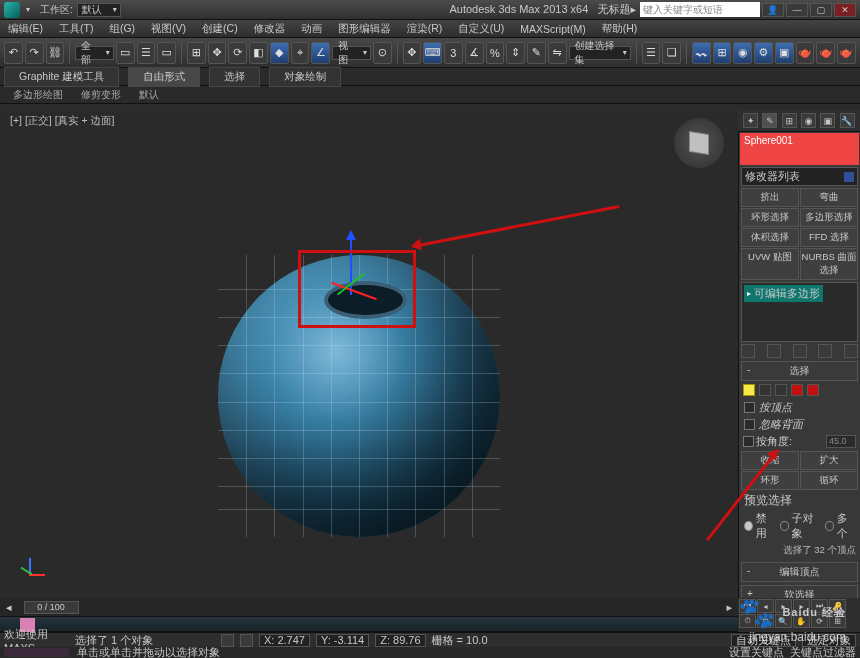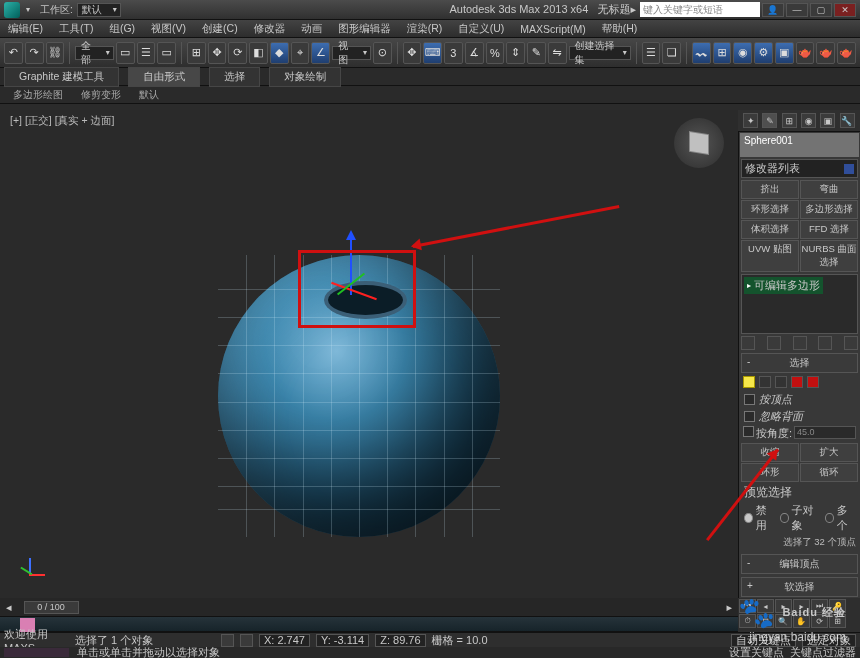--- a/index.html
+++ b/index.html
@@ -46,42 +46,42 @@
   .worldaxis{position:absolute;left:16px;bottom:10px;width:30px;height:30px;}
   .worldaxis .z{position:absolute;left:13px;top:0;width:1.5px;height:16px;background:#3d70ff;}
   .worldaxis .x{position:absolute;left:13px;top:16px;width:16px;height:1.5px;background:#ff3030;}
   .worldaxis .y{position:absolute;left:4px;top:12px;width:13px;height:1.5px;background:#30c030;transform:rotate(32deg);}
   .viewcube{position:absolute;right:14px;top:8px;width:50px;height:50px;border-radius:50%;background:radial-gradient(#555,#2d2d2d);display:flex;align-items:center;justify-content:center;}
   .viewcube .cube{width:22px;height:22px;background:#c0c0c0;transform:rotateX(20deg) rotateY(25deg);border:1px solid #888;}
   .cmdtabs{position:absolute;right:0;top:110px;width:122px;height:22px;background:#2f2f2f;display:flex;align-items:center;justify-content:space-around;border-bottom:1px solid #111;padding:0 3px;}
   .cmdtabs .ct{width:15px;height:15px;background:#3b3b3b;border:1px solid #555;font-size:9px;display:flex;align-items:center;justify-content:center;}
   .cmdtabs .ct.sel{background:#4f4f4f;}
   .cmdpanel{position:absolute;right:0;top:132px;width:122px;bottom:60px;background:#383838;border-left:1px solid #111;overflow:hidden;font-size:10px;}
-  .cmdpanel .objname{background:#737373;color:#fff;height:24px;padding:2px 4px;margin:1px;font-size:10px;}
+  .cmdpanel .objname{background:#ef4444;color:#fff;height:32px;padding:2px 4px;margin:1px;font-size:10px;}
   .cmdpanel .moddrop{background:#222;border:1px solid #555;margin:2px;padding:1px 3px;display:flex;justify-content:space-between;align-items:center;}
   .cmdpanel .moddrop .sq{width:10px;height:10px;background:#304e9a;}
   .btnrow{display:flex;gap:1px;margin:1px 2px;}
   .btnrow .b{flex:1;background:#3f3f3f;border:1px solid #555;text-align:center;padding:2px 0;font-size:9.5px;}
   .stack{margin:2px;background:#2a2a2a;border:1px solid #555;height:60px;padding:2px;}
-  .stack .srow{background:#14532d;color:#fff;padding:1px 3px;font-size:10px;display:inline-flex;align-items:center;gap:3px;}
+  .stack .srow{background:#0f766e;color:#fff;padding:1px 3px;font-size:10px;display:inline-flex;align-items:center;gap:3px;}
   .stack .srow::before{content:"▸";font-size:8px;}
   .ministrip{display:flex;gap:1px;margin:2px;justify-content:space-between;}
   .ministrip .mi{width:14px;height:14px;background:#3a3a3a;border:1px solid #555;}
   .rollhead{background:#3a3a3a;border:1px solid #555;margin:3px 2px 2px;padding:2px;text-align:center;font-size:10px;position:relative;}
   .rollhead::before{content:"-";position:absolute;left:5px;}
   .rollhead.plus::before{content:"+";}
   .selicons{display:flex;gap:4px;margin:3px 4px;align-items:center;}
   .selicons .si{width:12px;height:12px;border:1px solid #555;background:#333;}
   .selicons .si.v{background:#f7e84a;border-color:#a89800;}
   .selicons .si.r{background:#c21010;}
   .lbl{padding:1px 5px;font-size:12px;}
   .chk{display:flex;align-items:center;gap:4px;padding:1px 5px;font-size:9.5px;font-style:italic;}
   .chk::before{content:"";width:9px;height:9px;border:1px solid #777;background:#2a2a2a;display:inline-block;}
-  .spinrow{display:flex;align-items:flex-start;gap:2px;padding:1px 4px;}
-  .spinrow .sf{flex:1;background:#2a2a2a;border:1px solid #555;height:13px;font-size:9px;padding:0 2px;color:#888;}
+  .spinrow{display:flex;align-items:center;gap:2px;padding:1px 4px;}
+  .spinrow .sf{flex:1;background:#2a2a2a;border:1px solid #555;height:13px;font-size:9px;padding:0 2px;color:#888;margin-left:32px;}
   .radio{display:flex;align-items:center;gap:3px;font-size:9.5px;}
   .radio::before{content:"";width:8px;height:8px;border-radius:50%;border:1px solid #888;display:inline-block;}
   .radio.on::before{background:#c8c8c8;}
   .cnt{padding:2px 4px;text-align:right;font-size:9.5px;color:#bbb;}
   .redarrow2{position:absolute;right:82px;top:448px;width:115px;height:3px;background:#d01010;transform:rotate(-52deg);transform-origin:right;}
   .redarrow2::after{content:"";position:absolute;right:-6px;top:-5px;border:6px solid transparent;border-left:10px solid #d01010;}
   .timeslider{position:absolute;bottom:42px;left:0;right:122px;height:18px;background:#262626;display:flex;align-items:center;}
   .timeslider .tk{width:55px;height:13px;background:#3a3a3a;border:1px solid #555;margin-left:12px;font-size:9px;text-align:center;}
   .timetrack{position:absolute;bottom:26px;left:0;right:122px;height:16px;background:linear-gradient(#26333a,#17242a);border-top:1px solid #111;border-bottom:1px solid #111;}
   .statusbar{position:absolute;bottom:11px;left:0;right:0;height:15px;background:#2e2e2e;display:flex;align-items:center;font-size:10px;gap:6px;padding:0 4px;border-top:1px solid #111;}

